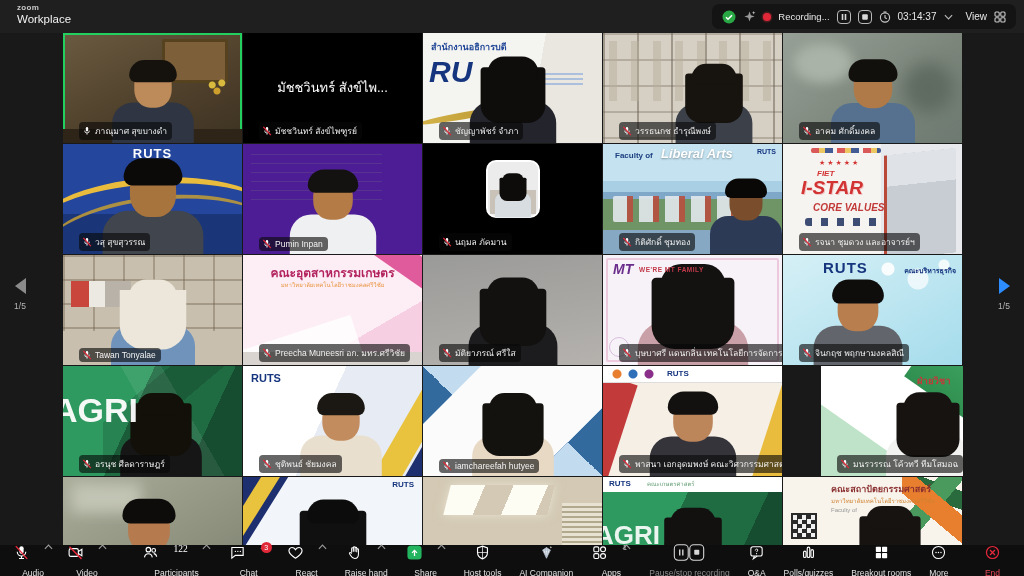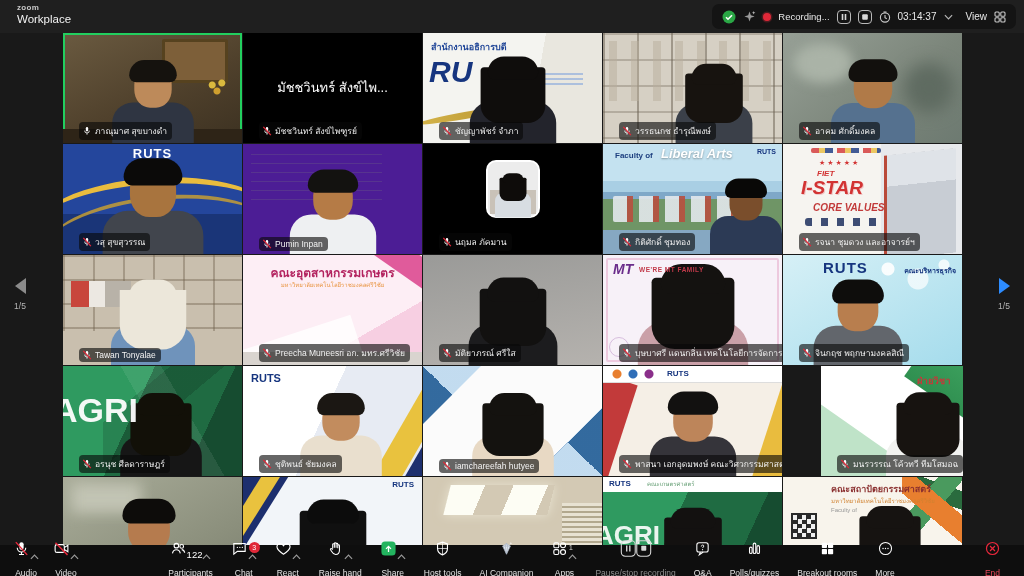--- a/index.html
+++ b/index.html
@@ -157,21 +157,21 @@
   .t24 .ov1{left:48px;top:21px;color:#d0812f;font-size:6px;}
   .t24 .ov2{left:48px;top:30px;color:#999;font-size:6px;}
 
   
   .toolbar{position:absolute;left:0;bottom:0;width:100%;height:31px;background:#0e0e0e;z-index:20;
            display:flex;align-items:center;padding:0 6px;}
   .tb-left{display:flex;align-items:center;}
   .tb-center{flex:1;display:flex;align-items:center;justify-content:center;gap:4px;}
   .tb-item{position:relative;display:flex;flex-direction:column;align-items:center;justify-content:center;
            padding:1px 7px 1px 7px;cursor:pointer;background:none;border:none;color:#fff;}
-  .tb-top{display:flex;align-items:flex-end;gap:0;height:16px;}
+  .tb-top{display:flex;align-items:flex-start;gap:14px;height:16px;font-family:Liberation Serif, serif;}
   .tb-label{font-size:8.5px;color:#e4e4e4;margin-top:8px;white-space:nowrap;}
   .tb-item.dim .tb-label{color:#8e8e8e;}
   .tb-count{font-size:9.5px;color:#fff;}
   .tb-badge{position:absolute;top:-1px;right:4px;min-width:11px;height:11px;border-radius:6px;background:#e02838;
            color:#fff;font-size:7px;display:flex;align-items:center;justify-content:center;padding:0 2px;}
   .tb-badge.plain{background:none;color:#cfcfcf;font-size:7.5px;right:8px;}
   .tb-chev{display:inline-flex;}
   .tb-end .tb-label{color:#e8485a;}
   .tb-end{margin-left:auto;margin-right:10px;}
 </style>

